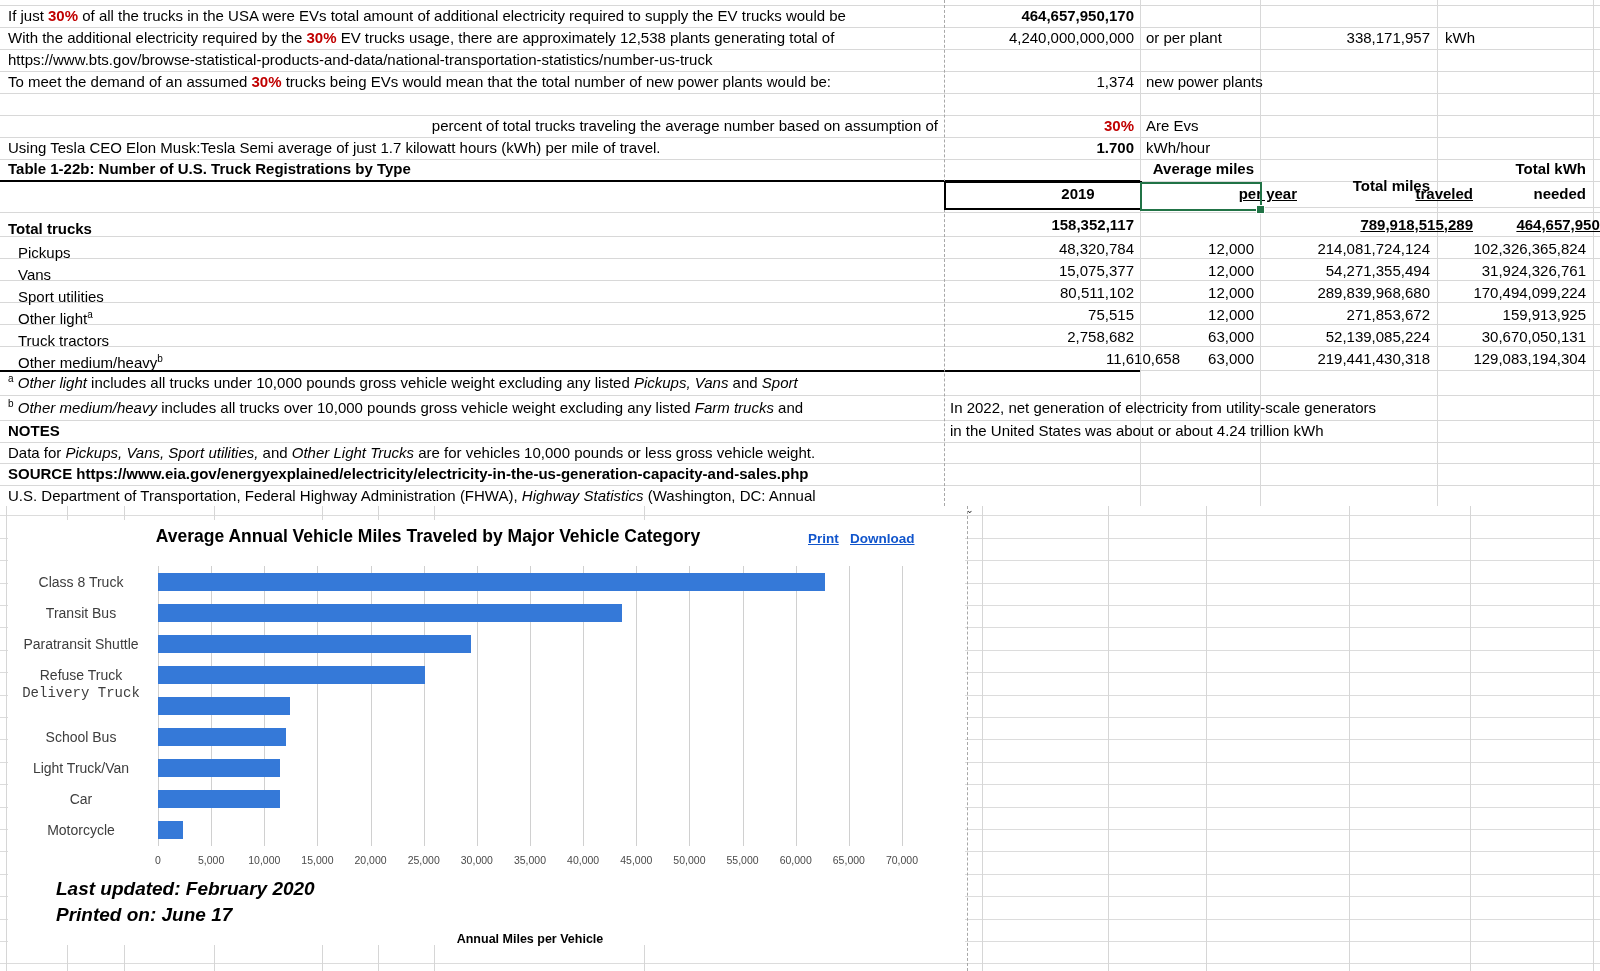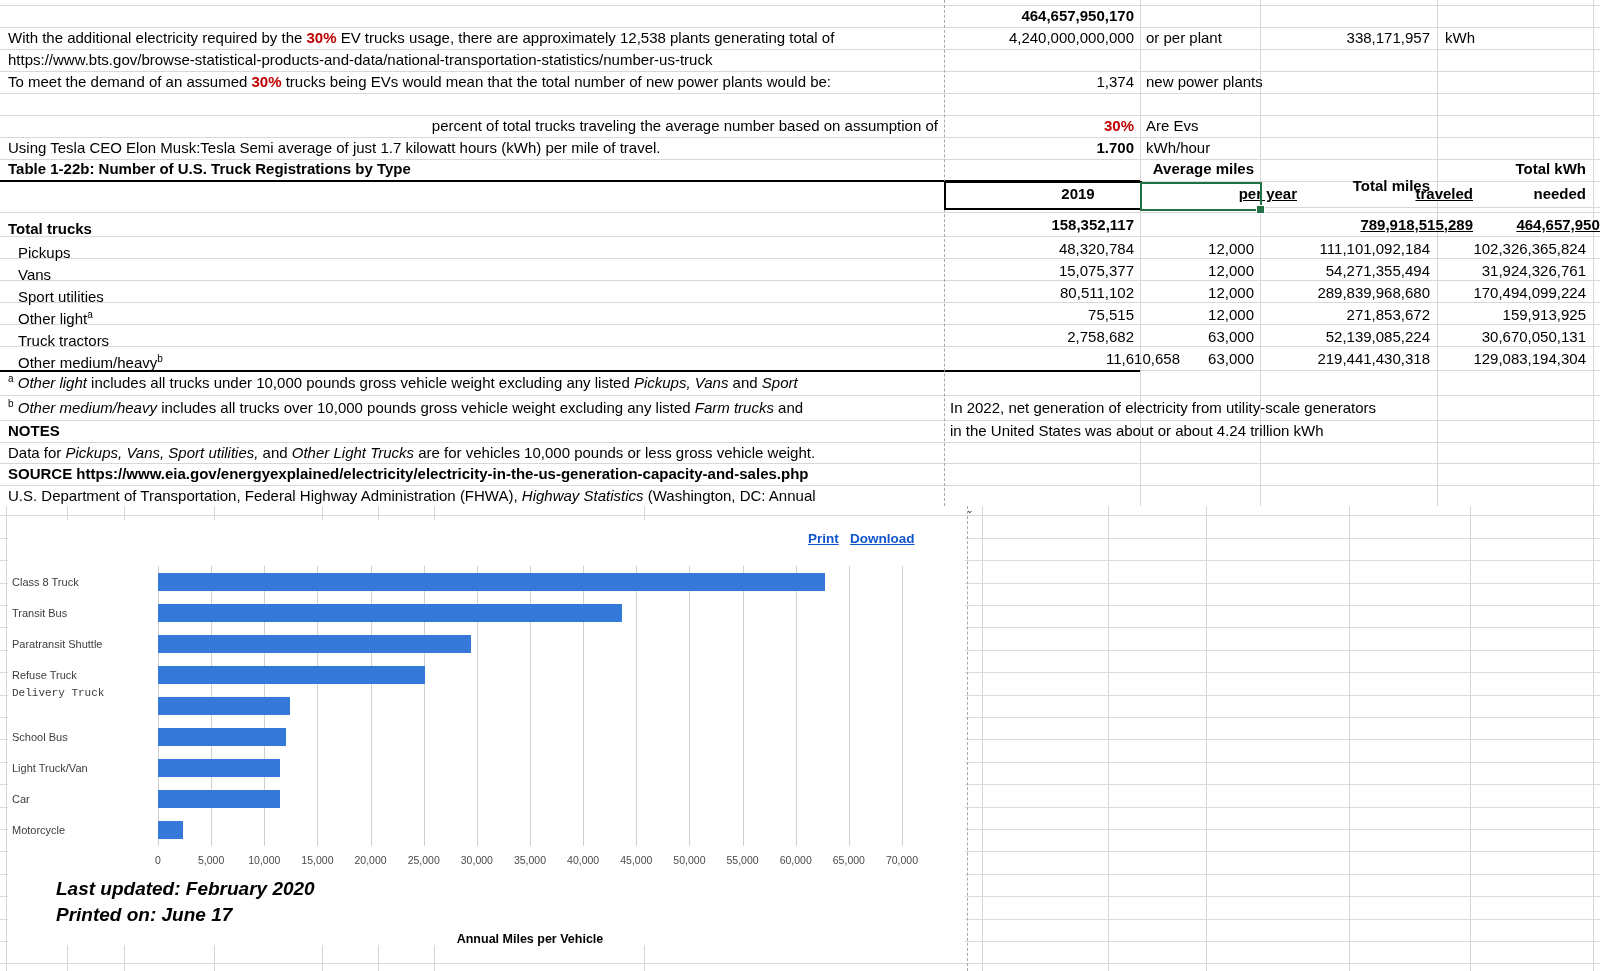--- a/index.html
+++ b/index.html
@@ -43,21 +43,21 @@
   #selection-handle{left:1256px;top:205px;width:7px;height:7px;background:#217346;border:1px solid #fff;z-index:5;}
   
   #chart-panel{left:8px;top:520px;width:957px;height:425px;background:#fff;z-index:2;}
   #chart-title{left:0;top:6px;width:840px;text-align:center;font-size:17.5px;font-weight:bold;}
   .chart-link{position:absolute;top:11px;color:#1155cc;font-size:13.5px;font-weight:bold;text-decoration:underline;cursor:pointer;}
   #print-link{left:800px;}
   #download-link{left:842px;}
   #chart-plot{left:150px;top:46px;width:744px;height:280px;}
   .cgrid{position:absolute;top:0;width:1px;height:280px;background:#d0d0d0;}
   .cbar{position:absolute;height:18px;background:#3579d8;}
-  .clabel{position:absolute;width:138px;left:-146px;text-align:left;font-size:11px;color:#3d3d3d;line-height:13px;}
+  .clabel{position:absolute;width:138px;left:-146px;text-align:center;font-size:14px;color:#3d3d3d;line-height:13px;}
   .ctick{position:absolute;top:288px;transform:translateX(-50%);font-size:10.5px;color:#4a4a4a;}
   #chart-xlabel{left:150px;top:412px;width:744px;text-align:center;font-size:12.5px;font-weight:bold;}
   .chart-footer{left:48px;font-size:19px;font-style:italic;font-weight:bold;}
   #footer-updated{top:358px;}
   #footer-printed{top:384px;}
   #pagebreak-marker{left:966px;top:506px;font-size:9px;color:#222;z-index:2;line-height:9px;}
 </style>
 </head>
 <body>
 
@@ -107,20 +107,21 @@
 
   <div class="hblack" style="left:0;top:180px;width:1140px;"></div>
   <div class="hblack" style="left:0;top:370px;width:1140px;"></div>
 
   <div class="vdash" style="left:944px;top:0;height:506px;"></div>
   <div class="vline" style="left:1140px;top:0;height:506px;"></div>
   <div class="vline" style="left:1260px;top:0;height:506px;"></div>
   <div class="vline" style="left:1437px;top:0;height:506px;"></div>
   <div class="vline" style="left:1593px;top:0;height:506px;"></div>
 
+  <div class="cell colA" style="top:5px;"><span>If just </span><span class="seg-red">30%</span><span> of all the trucks in the USA were EVs total amount of additional electricity required to supply the EV trucks would be</span></div>
   <div class="cell colB b" style="top:5px;">464,657,950,170</div>
 
   <div class="cell colA" style="top:27px;"><span>With the additional electricity required by the </span><span class="seg-red">30%</span><span> EV trucks usage, there are approximately 12,538 plants generating total of</span></div>
   <div class="cell colB" style="top:27px;">4,240,000,000,000</div>
   <div class="cell colC-l" style="top:27px;">or per plant</div>
   <div class="cell colD-r" style="top:27px;">338,171,957</div>
   <div class="cell colE-l" style="top:27px;">kWh</div>
 
   <div class="cell colA" style="top:49px;">https://www.bts.gov/browse-statistical-products-and-data/national-transportation-statistics/number-us-truck</div>
 
@@ -150,21 +151,21 @@
   <div class="abs" id="selection-handle"></div>
 
   <div class="cell colA b" style="top:214px;"><span>Total trucks</span><sup></sup></div>
   <div class="cell colB b" style="top:214px;">158,352,117</div>
   <div class="cell colD-r b u" style="top:214px;">789,918,515,289</div>
   <div class="cell colE-r b u" style="top:214px;">464,657,950,170</div>
 
   <div class="cell" style="top:238px;left:18px;"><span>Pickups</span><sup></sup></div>
   <div class="cell colB" style="top:238px;">48,320,784</div>
   <div class="cell colC-r" style="top:238px;">12,000</div>
-  <div class="cell colD-r" style="top:238px;">111,101,092,184</div>
+  <div class="cell colD-r" style="top:238px;">214,081,724,124</div>
   <div class="cell colE-r" style="top:238px;">102,326,365,824</div>
 
   <div class="cell" style="top:260px;left:18px;"><span>Vans</span><sup></sup></div>
   <div class="cell colB" style="top:260px;">15,075,377</div>
   <div class="cell colC-r" style="top:260px;">12,000</div>
   <div class="cell colD-r" style="top:260px;">54,271,355,494</div>
   <div class="cell colE-r" style="top:260px;">31,924,326,761</div>
 
   <div class="cell" style="top:282px;left:18px;"><span>Sport utilities</span><sup></sup></div>
   <div class="cell colB" style="top:282px;">80,511,102</div>
@@ -194,20 +195,21 @@
   <div class="cell colA" style="top:397px;"><span class="seg-sup">b</span><span class="seg-i"> Other medium/heavy</span><span> includes all trucks over 10,000 pounds gross vehicle weight excluding any listed </span><span class="seg-i">Farm trucks</span><span> and</span></div>
   <div class="cell" style="top:397px;left:950px;">In 2022, net generation of electricity from utility-scale generators</div>
   <div class="cell colA b" style="top:420px;">NOTES</div>
   <div class="cell" style="top:420px;left:950px;">in the United States was about or about 4.24 trillion kWh</div>
   <div class="cell colA" style="top:442px;"><span>Data for </span><span class="seg-i">Pickups, Vans, Sport utilities,</span><span> and </span><span class="seg-i">Other Light Trucks</span><span> are for vehicles 10,000 pounds or less gross vehicle weight.</span></div>
   <div class="cell colA" style="top:485px;"><span>U.S. Department of Transportation, Federal Highway Administration (FHWA), </span><span class="seg-i">Highway Statistics</span><span> (Washington, DC: Annual</span></div>
   <div class="cell colA b" style="top:463px;">SOURCE https://www.eia.gov/energyexplained/electricity/electricity-in-the-us-generation-capacity-and-sales.php</div>
 </div>
 
 <div id="chart-panel" class="abs">
+  <div id="chart-title" class="abs">Average Annual Vehicle Miles Traveled by Major Vehicle Category</div>
   <span id="print-link" class="chart-link">Print</span>
   <span id="download-link" class="chart-link">Download</span>
   <div id="chart-plot" class="abs">
       <div class="cgrid" style="left: 0px;"></div>
       <div class="ctick" style="left: 0px;">0</div>
       <div class="cgrid" style="left: 53.1429px;"></div>
       <div class="ctick" style="left: 53.1429px;">5,000</div>
       <div class="cgrid" style="left: 106.286px;"></div>
       <div class="ctick" style="left: 106.286px;">10,000</div>
       <div class="cgrid" style="left: 159.429px;"></div>

